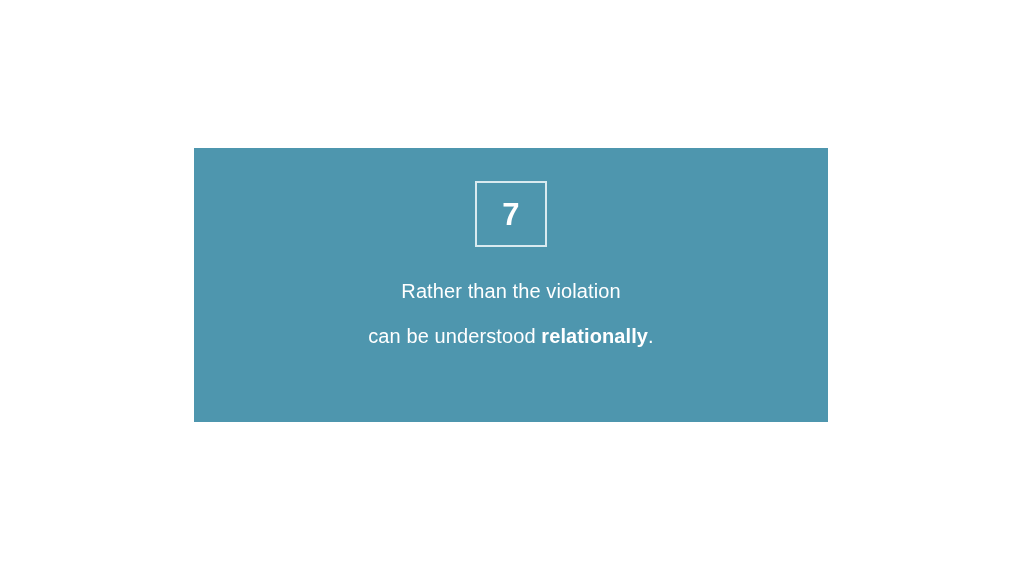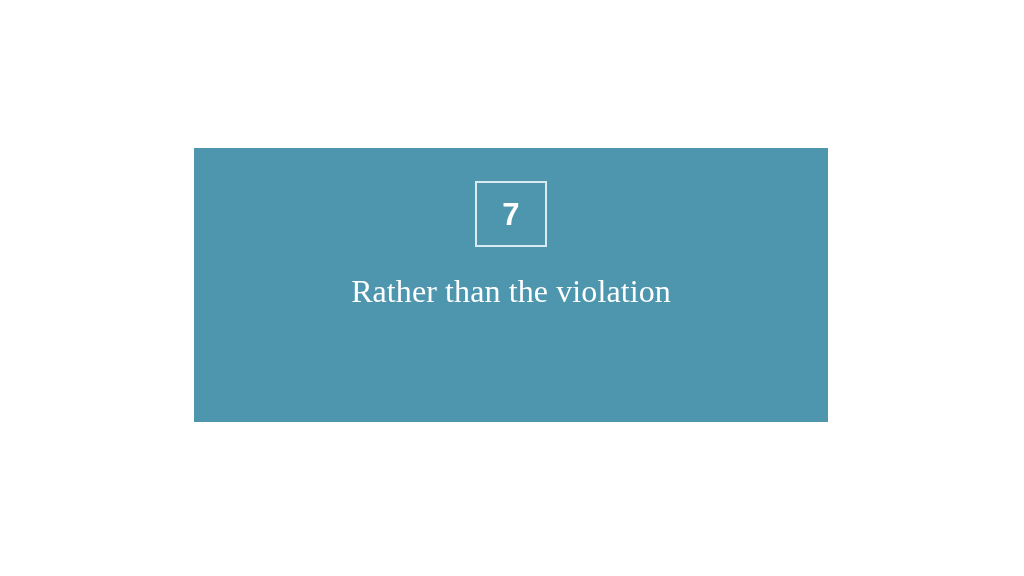--- a/index.html
+++ b/index.html
@@ -57,25 +57,25 @@
     letter-spacing: 0.5px;
     font-family: "Liberation Sans", sans-serif;
   }
 
   
   #quote-block {
     margin-top: 22px;
     width: 620px;
     text-align: center;
     color: #ffffff;
-    font-size: 32px;
+    font-size: 20px;
     line-height: 45px;
     font-weight: 300;
     letter-spacing: 0.1px;
-    font-family: Liberation Serif, serif;
+    font-family: Liberation Sans, sans-serif;
   }
   #quote-block .quote-line {
     display: block;
     white-space: nowrap;
   }
   #quote-block .em-italic {
     font-style: italic;
     font-weight: 300;
   }
   #quote-block .em-bold {
@@ -92,18 +92,19 @@
 
     <div id="number-badge">
       <span class="badge-number">7</span>
     </div>
 
     <div id="quote-block">
 
       <span class="quote-line"><span>Rather than the violation</span></span>
 
 
+      <span class="quote-line"><span>can be understood </span><span class="em-bold">relationally</span><span>.</span></span>
 
     </div>
 
   </div>
 
 </div>
 
 </body></html>

